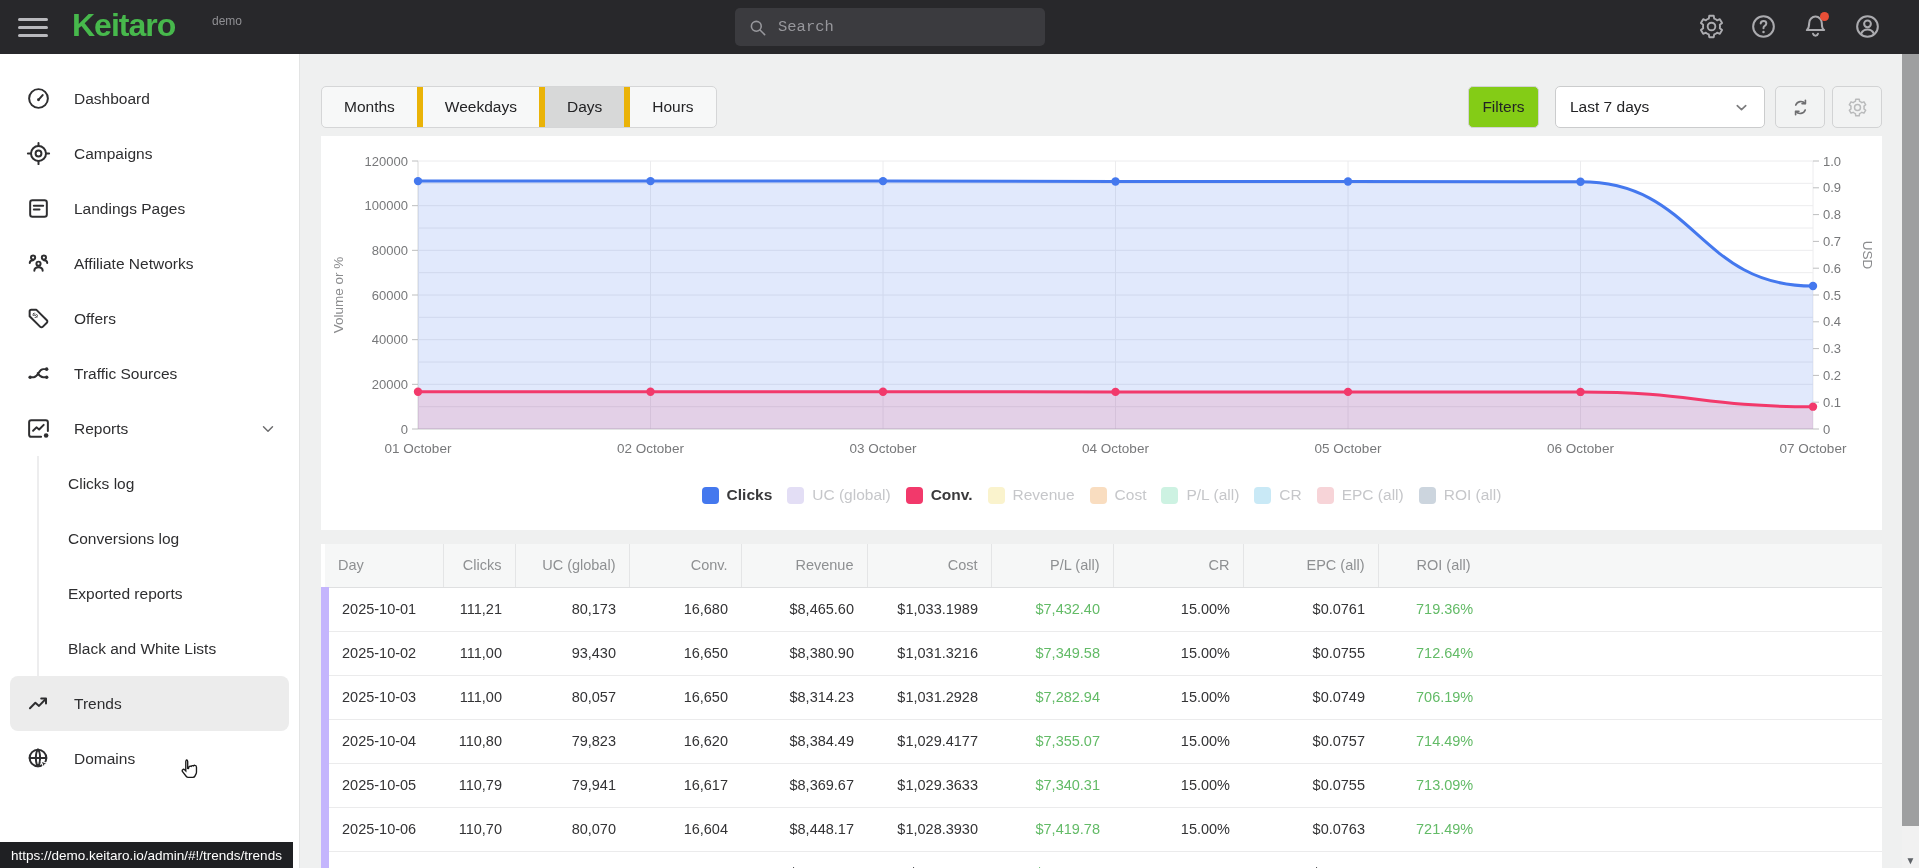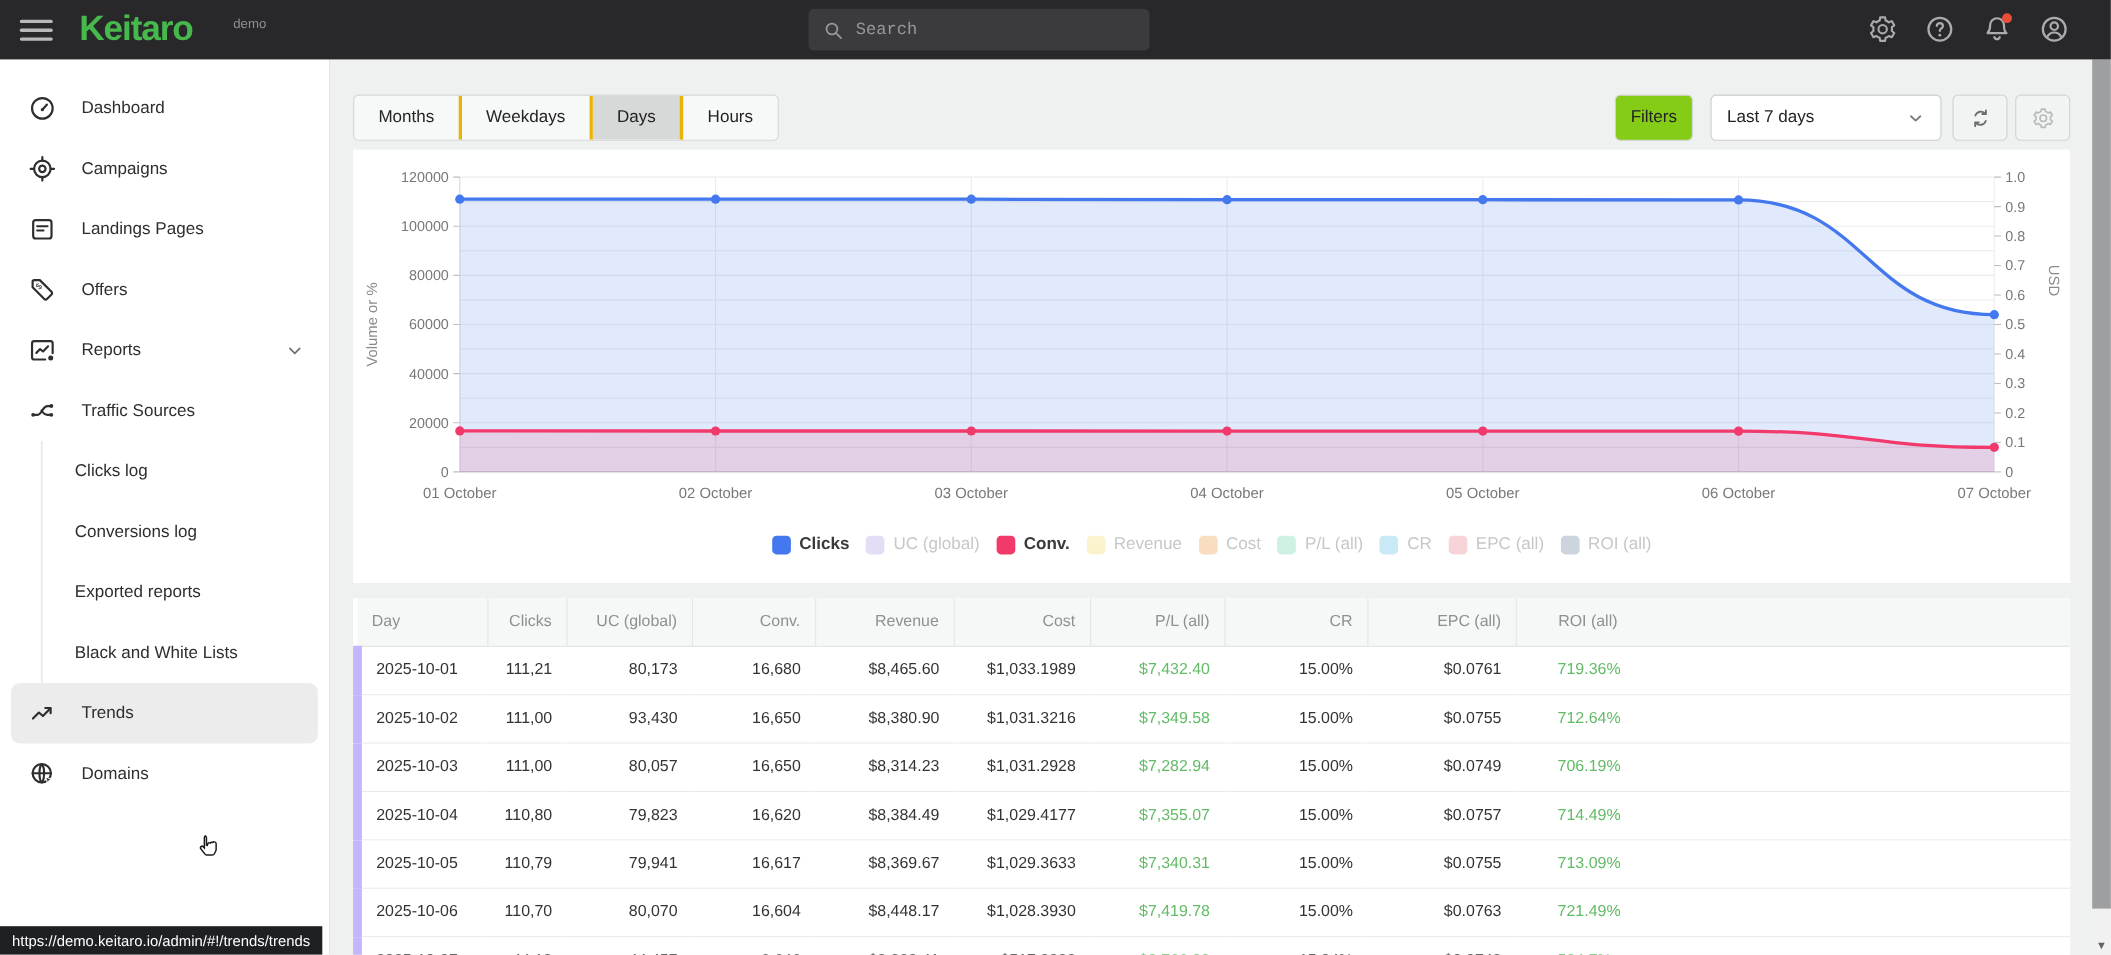--- a/index.html
+++ b/index.html
@@ -28,21 +28,21 @@
   .side-icon { width:25px; height:25px; color:#2e2e30; flex:0 0 auto; }
   .side-icon svg { width:25px; height:25px; }
   .chev { margin-left:auto; margin-right:22px; width:18px; height:18px; color:#6b6b6d; }
   .chev svg { width:18px; height:18px; }
   .side-sub { position:relative; height:55px; display:flex; align-items:center; padding-left:68px; font-size:15.5px; color:#2e2e30; cursor:pointer; }
   .side-sub::before { content:""; position:absolute; left:37px; top:0; bottom:0; width:2px; background:#ededee; }
 
   
   .main { position:absolute; left:300px; top:54px; right:0; bottom:0; }
   .tabs { position:absolute; left:21px; top:32px; height:42px; display:flex; background:#f7f8f8; border:1px solid #d5d6d7; border-radius:5px; overflow:hidden; }
-  .tab { padding:0 22px; display:flex; align-items:center; font-size:15.5px; color:#232325; border:none; border-right:3px solid #eab308; background:transparent; cursor:pointer; font-family:inherit; }
+  .tab { padding:0 22px; display:flex; align-items:center; font-size:15.5px; color:#232325; border:none; border-right:6px solid #eab308; background:transparent; cursor:pointer; font-family:inherit; }
   .tab:last-child { border-right:none; }
   .tab.selected { background:#d7d8d8; }
   .filters-btn { position:absolute; left:1168px; top:32px; width:71px; height:42px; background:#84cc16; border:1px solid #d2d3d4; border-radius:5px; font-size:15.5px; color:#232325; cursor:pointer; font-family:inherit; }
   .range-select { position:absolute; left:1255px; top:32px; width:210px; height:42px; background:#fff; border:1px solid #cbcccd; border-radius:5px; display:flex; align-items:center; justify-content:space-between; padding:0 14px; font-size:15.5px; color:#232325; cursor:pointer; }
   .range-select svg { width:17px; height:17px; color:#7b7b7d; }
   .icon-btn { position:absolute; top:32px; width:50px; height:42px; background:#f2f3f3; border:1px solid #d2d3d4; border-radius:5px; display:flex; align-items:center; justify-content:center; cursor:pointer; }
   .icon-btn svg { width:21px; height:21px; }
   .refresh-btn { left:1475px; color:#6e6e70; }
   .gear-btn { left:1532px; color:#b9babb; }
 
@@ -142,45 +142,54 @@
       </div>
       <div class="side-item">
         <span class="side-icon"><svg viewBox="0 0 24 24" fill="none" stroke="currentColor" stroke-width="1.9" stroke-linecap="round" stroke-linejoin="round">
             <rect x="4" y="4" width="16" height="16" rx="2.2"></rect>
             <path d="M7.5 9.3h9M7.5 13h5.5"></path>
           </svg></span>
         <span>Landings Pages</span>
       </div>
       <div class="side-item">
         <span class="side-icon"><svg viewBox="0 0 24 24" fill="none" stroke="currentColor" stroke-width="1.9" stroke-linecap="round" stroke-linejoin="round">
+            <circle cx="6.8" cy="6.3" r="2"></circle>
+            <circle cx="17.2" cy="6.3" r="2"></circle>
+            <circle cx="12" cy="12.2" r="2"></circle>
+            <path d="M3.6 11.5c0-1.6 1.4-2.7 3.2-2.7M20.4 11.5c0-1.6-1.4-2.7-3.2-2.7M8 19c0-2 1.7-3.4 4-3.4S16 17 16 19"></path>
+          </svg></span>
+        <span>Affiliate Networks</span>
+      </div>
+      <div class="side-item">
+        <span class="side-icon"><svg viewBox="0 0 24 24" fill="none" stroke="currentColor" stroke-width="1.9" stroke-linecap="round" stroke-linejoin="round">
             <path d="M3.5 9.8V5a1.5 1.5 0 011.5-1.5h4.8L20 13.7a1.6 1.6 0 010 2.3l-4 4a1.6 1.6 0 01-2.3 0L3.5 9.8z"></path>
             <text x="9" y="11.4" font-size="7.5" stroke="none" fill="currentColor" text-anchor="middle" transform="rotate(-45 9 9)">$</text>
           </svg></span>
         <span>Offers</span>
-      </div>
-      <div class="side-item">
-        <span class="side-icon"><svg viewBox="0 0 24 24" fill="none" stroke="currentColor" stroke-width="1.9" stroke-linecap="round" stroke-linejoin="round">
-            <path d="M21 14.5V6a2 2 0 00-2-2H5a2 2 0 00-2 2v12a2 2 0 002 2h9.5"></path>
-            <path d="M6.8 14.2l3.2-3.3 2.6 2.1 4.4-4.5"></path>
-            <circle cx="19.3" cy="18.7" r="2.2" fill="currentColor" stroke="none"></circle>
-          </svg></span>
-        <span>Reports</span>
-        <span class="chev"><svg viewBox="0 0 24 24" fill="none" stroke="currentColor" stroke-width="1.9" stroke-linecap="round" stroke-linejoin="round">
-            <path d="M6 9l6 6 6-6"></path>
-          </svg></span>
       </div>
       <div class="side-item">
         <span class="side-icon"><svg viewBox="0 0 24 24" fill="none" stroke="currentColor" stroke-width="1.9" stroke-linecap="round" stroke-linejoin="round">
             <circle cx="4" cy="15.5" r="1.7" fill="currentColor" stroke="none"></circle>
             <circle cx="19.8" cy="7.8" r="1.7" fill="currentColor" stroke="none"></circle>
             <circle cx="19.8" cy="15.5" r="1.7" fill="currentColor" stroke="none"></circle>
             <path d="M5.7 15.5h1.6c4.6 0 4.6-7.7 9.2-7.7h1.6"></path>
             <path d="M11.3 11.7c1.2 1.9 2.6 3.8 5.2 3.8h1.6"></path>
           </svg></span>
         <span>Traffic Sources</span>
+      </div>
+      <div class="side-item">
+        <span class="side-icon"><svg viewBox="0 0 24 24" fill="none" stroke="currentColor" stroke-width="1.9" stroke-linecap="round" stroke-linejoin="round">
+            <path d="M21 14.5V6a2 2 0 00-2-2H5a2 2 0 00-2 2v12a2 2 0 002 2h9.5"></path>
+            <path d="M6.8 14.2l3.2-3.3 2.6 2.1 4.4-4.5"></path>
+            <circle cx="19.3" cy="18.7" r="2.2" fill="currentColor" stroke="none"></circle>
+          </svg></span>
+        <span>Reports</span>
+        <span class="chev"><svg viewBox="0 0 24 24" fill="none" stroke="currentColor" stroke-width="1.9" stroke-linecap="round" stroke-linejoin="round">
+            <path d="M6 9l6 6 6-6"></path>
+          </svg></span>
       </div>
       <div class="side-sub">
         <span>Clicks log</span>
       </div>
       <div class="side-sub">
         <span>Conversions log</span>
       </div>
       <div class="side-sub">
         <span>Exported reports</span>
       </div>

